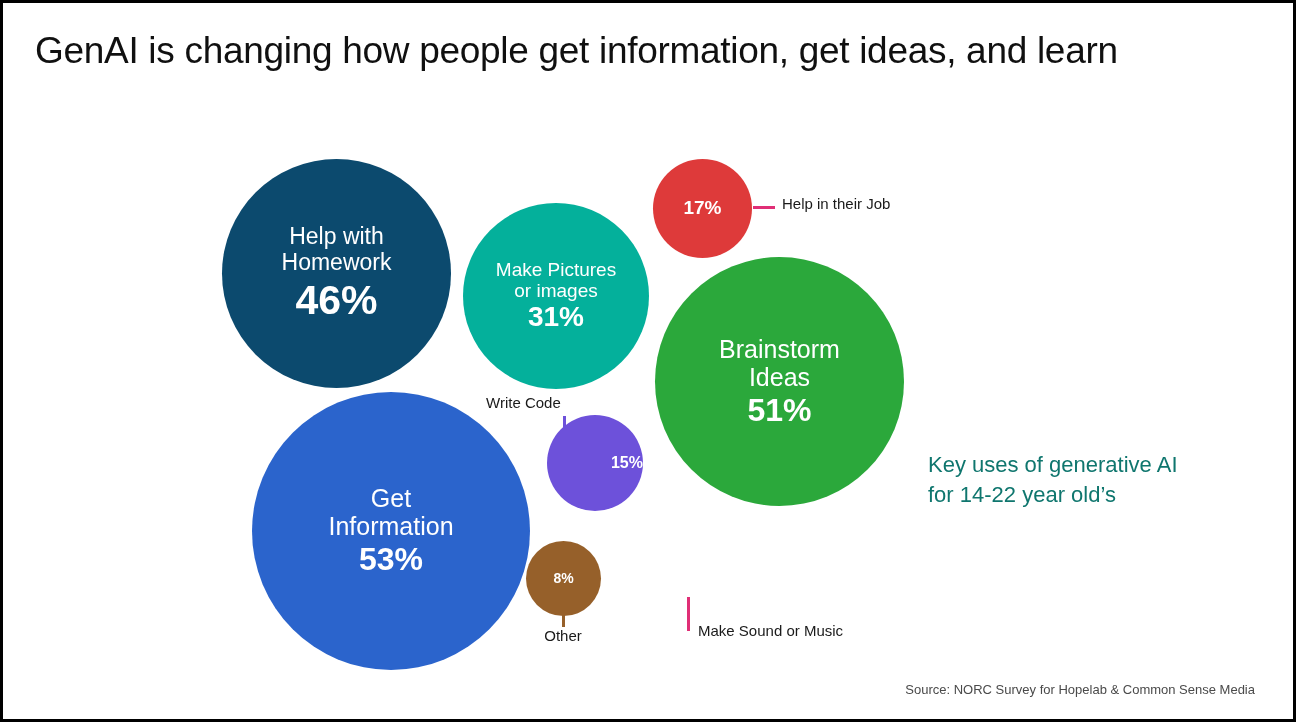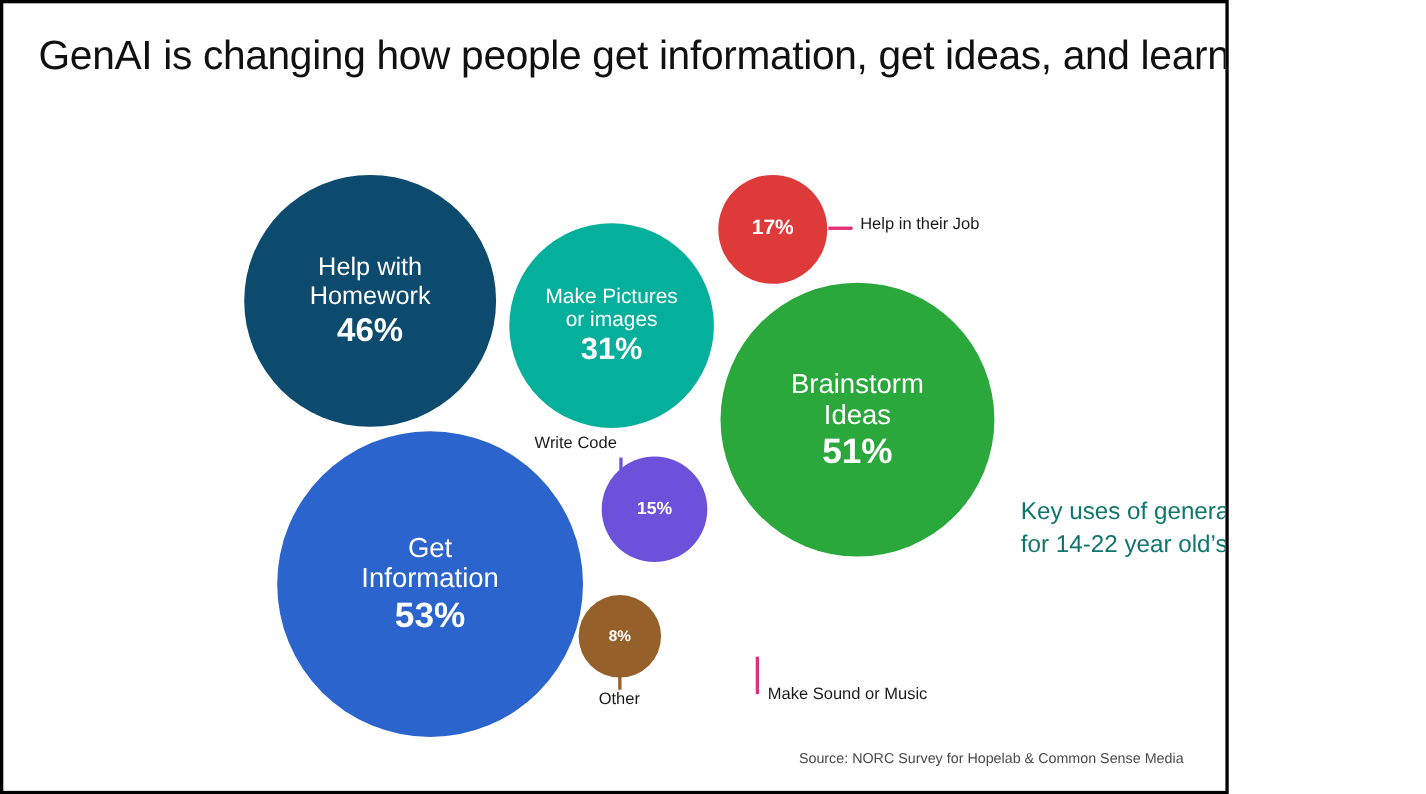--- a/index.html
+++ b/index.html
@@ -5,21 +5,21 @@
   html, body {
     margin: 0;
     padding: 0;
     background: #ffffff;
   }
   body {
     font-family: "Liberation Sans", sans-serif;
   }
   .slide {
     position: relative;
-    width: 1117px;
+    width: 1296px;
     height: 722px;
     background: #ffffff;
     box-sizing: border-box;
     border: 3px solid #000000;
     overflow: hidden;
   }
   .title {
     position: absolute;
     left: 32px;
     top: 26px;
@@ -54,21 +54,21 @@
     white-space: pre-line;
   }
   .bubble .b-value {
     font-weight: 700;
     line-height: 1.1;
   }
   
   .sz-xl .b-label { font-size: 25px; }
   .sz-xl .b-value { font-size: 32px; margin-top: 2px; }
   .sz-lg .b-label { font-size: 23px; }
-  .sz-lg .b-value { font-size: 30px; margin-top: 2px; }
+  .sz-lg .b-value { font-size: 41px; margin-top: 2px; }
   .sz-md .b-label { font-size: 19px; }
   .sz-md .b-value { font-size: 28px; margin-top: 1px; }
   .sz-sm .b-value { font-size: 19px; }
   .sz-xs .b-value { font-size: 16px; }
   .sz-tiny .b-value { font-size: 14px; }
 
   .leader {
     position: absolute;
   }
   .callout-text {
@@ -131,21 +131,21 @@
     </div>
 
     <div class="bubble sz-xl" style="left:249px; top:389px; width:278px; height:278px; background:#2B64CC;">
       <div class="b-label">Get
 Information</div>
       <div class="b-value">53%</div>
     </div>
 
     <div class="callout-text" style="left:483px; top:391px;">Write Code</div>
     <div class="leader" style="left:560px; top:413px; width:3px; height:22px; background:#6D51DA;"></div>
-    <div class="bubble sz-xs" style="left:544px; top:412px; width:96px; height:96px; background:#6D51DA;">
+    <div class="bubble sz-xs" style="left:544px; top:412px; width:96px; height:96px; background:#6D51DA;align-items:flex-end;">
       <div class="b-value">15%</div>
     </div>
 
     <div class="leader" style="left:684px; top:594px; width:3px; height:34px; background:#E02F76;"></div>
     <div class="callout-text" style="left:695px; top:619px;">Make Sound or Music</div>
 
     <div class="bubble sz-tiny" style="left:523px; top:538px; width:75px; height:75px; background:#96602A;">
       <div class="b-value">8%</div>
     </div>
     <div class="leader" style="left:559px; top:610px; width:3px; height:14px; background:#96602A;"></div>

